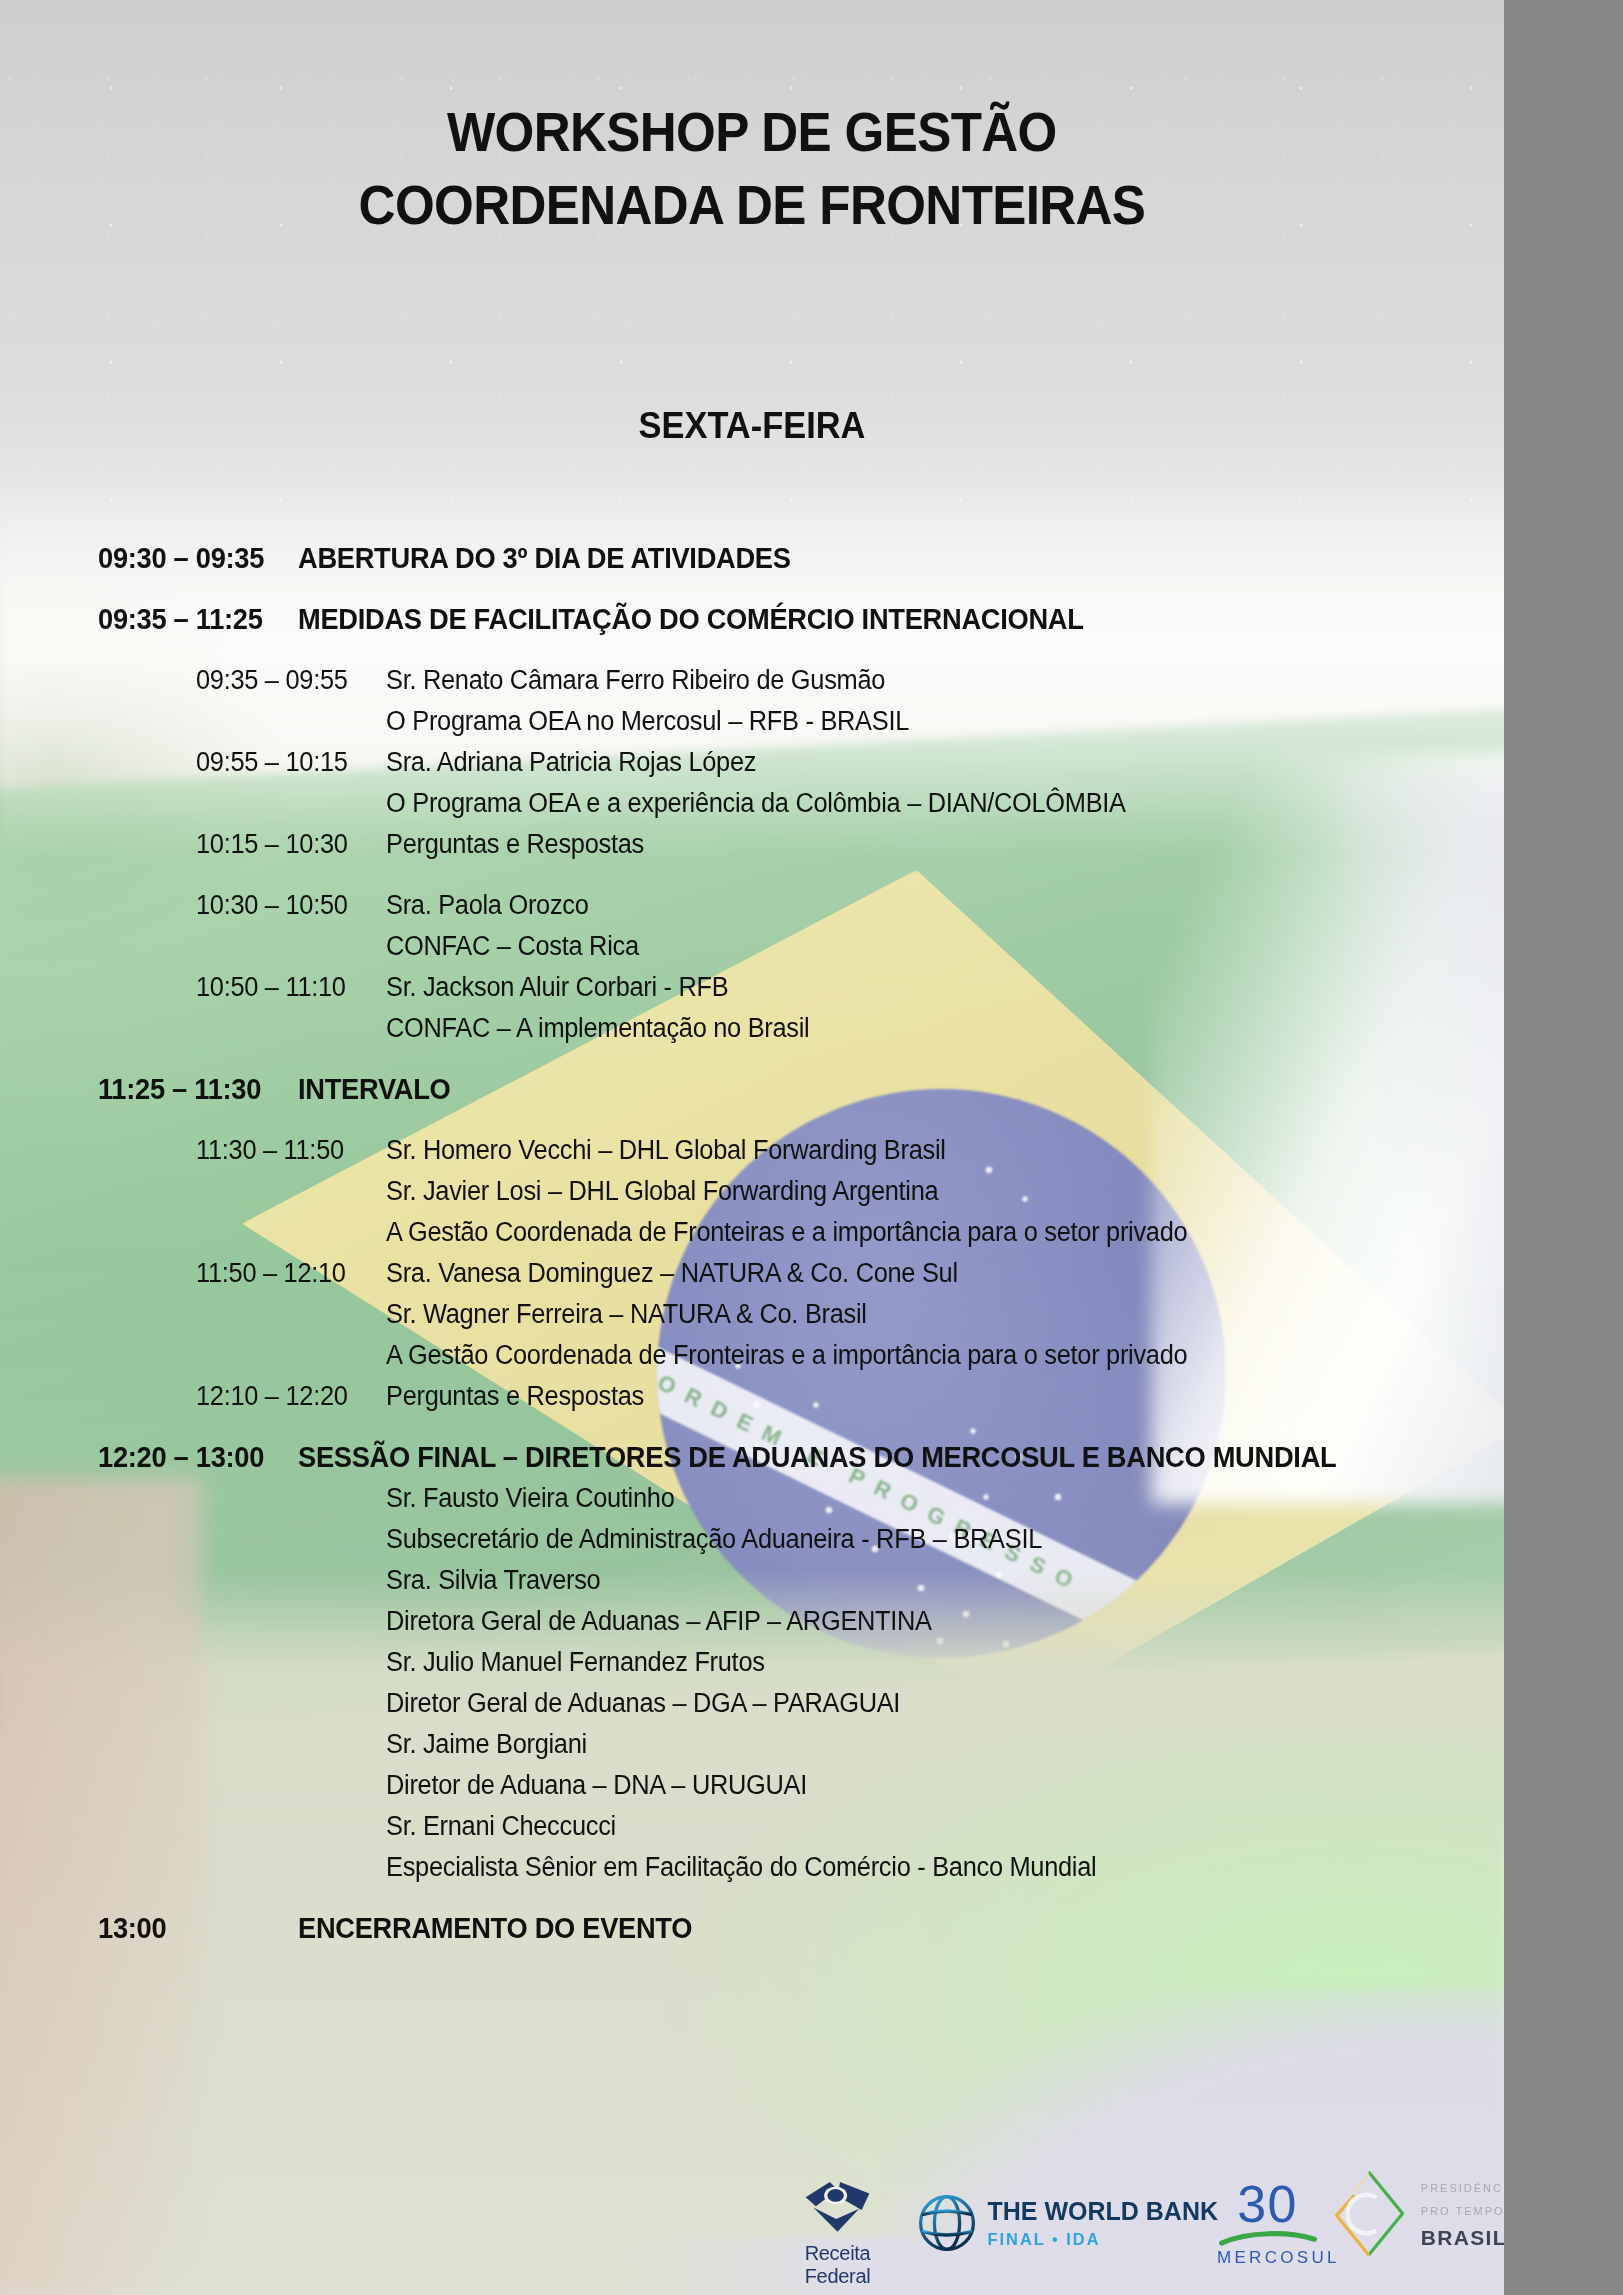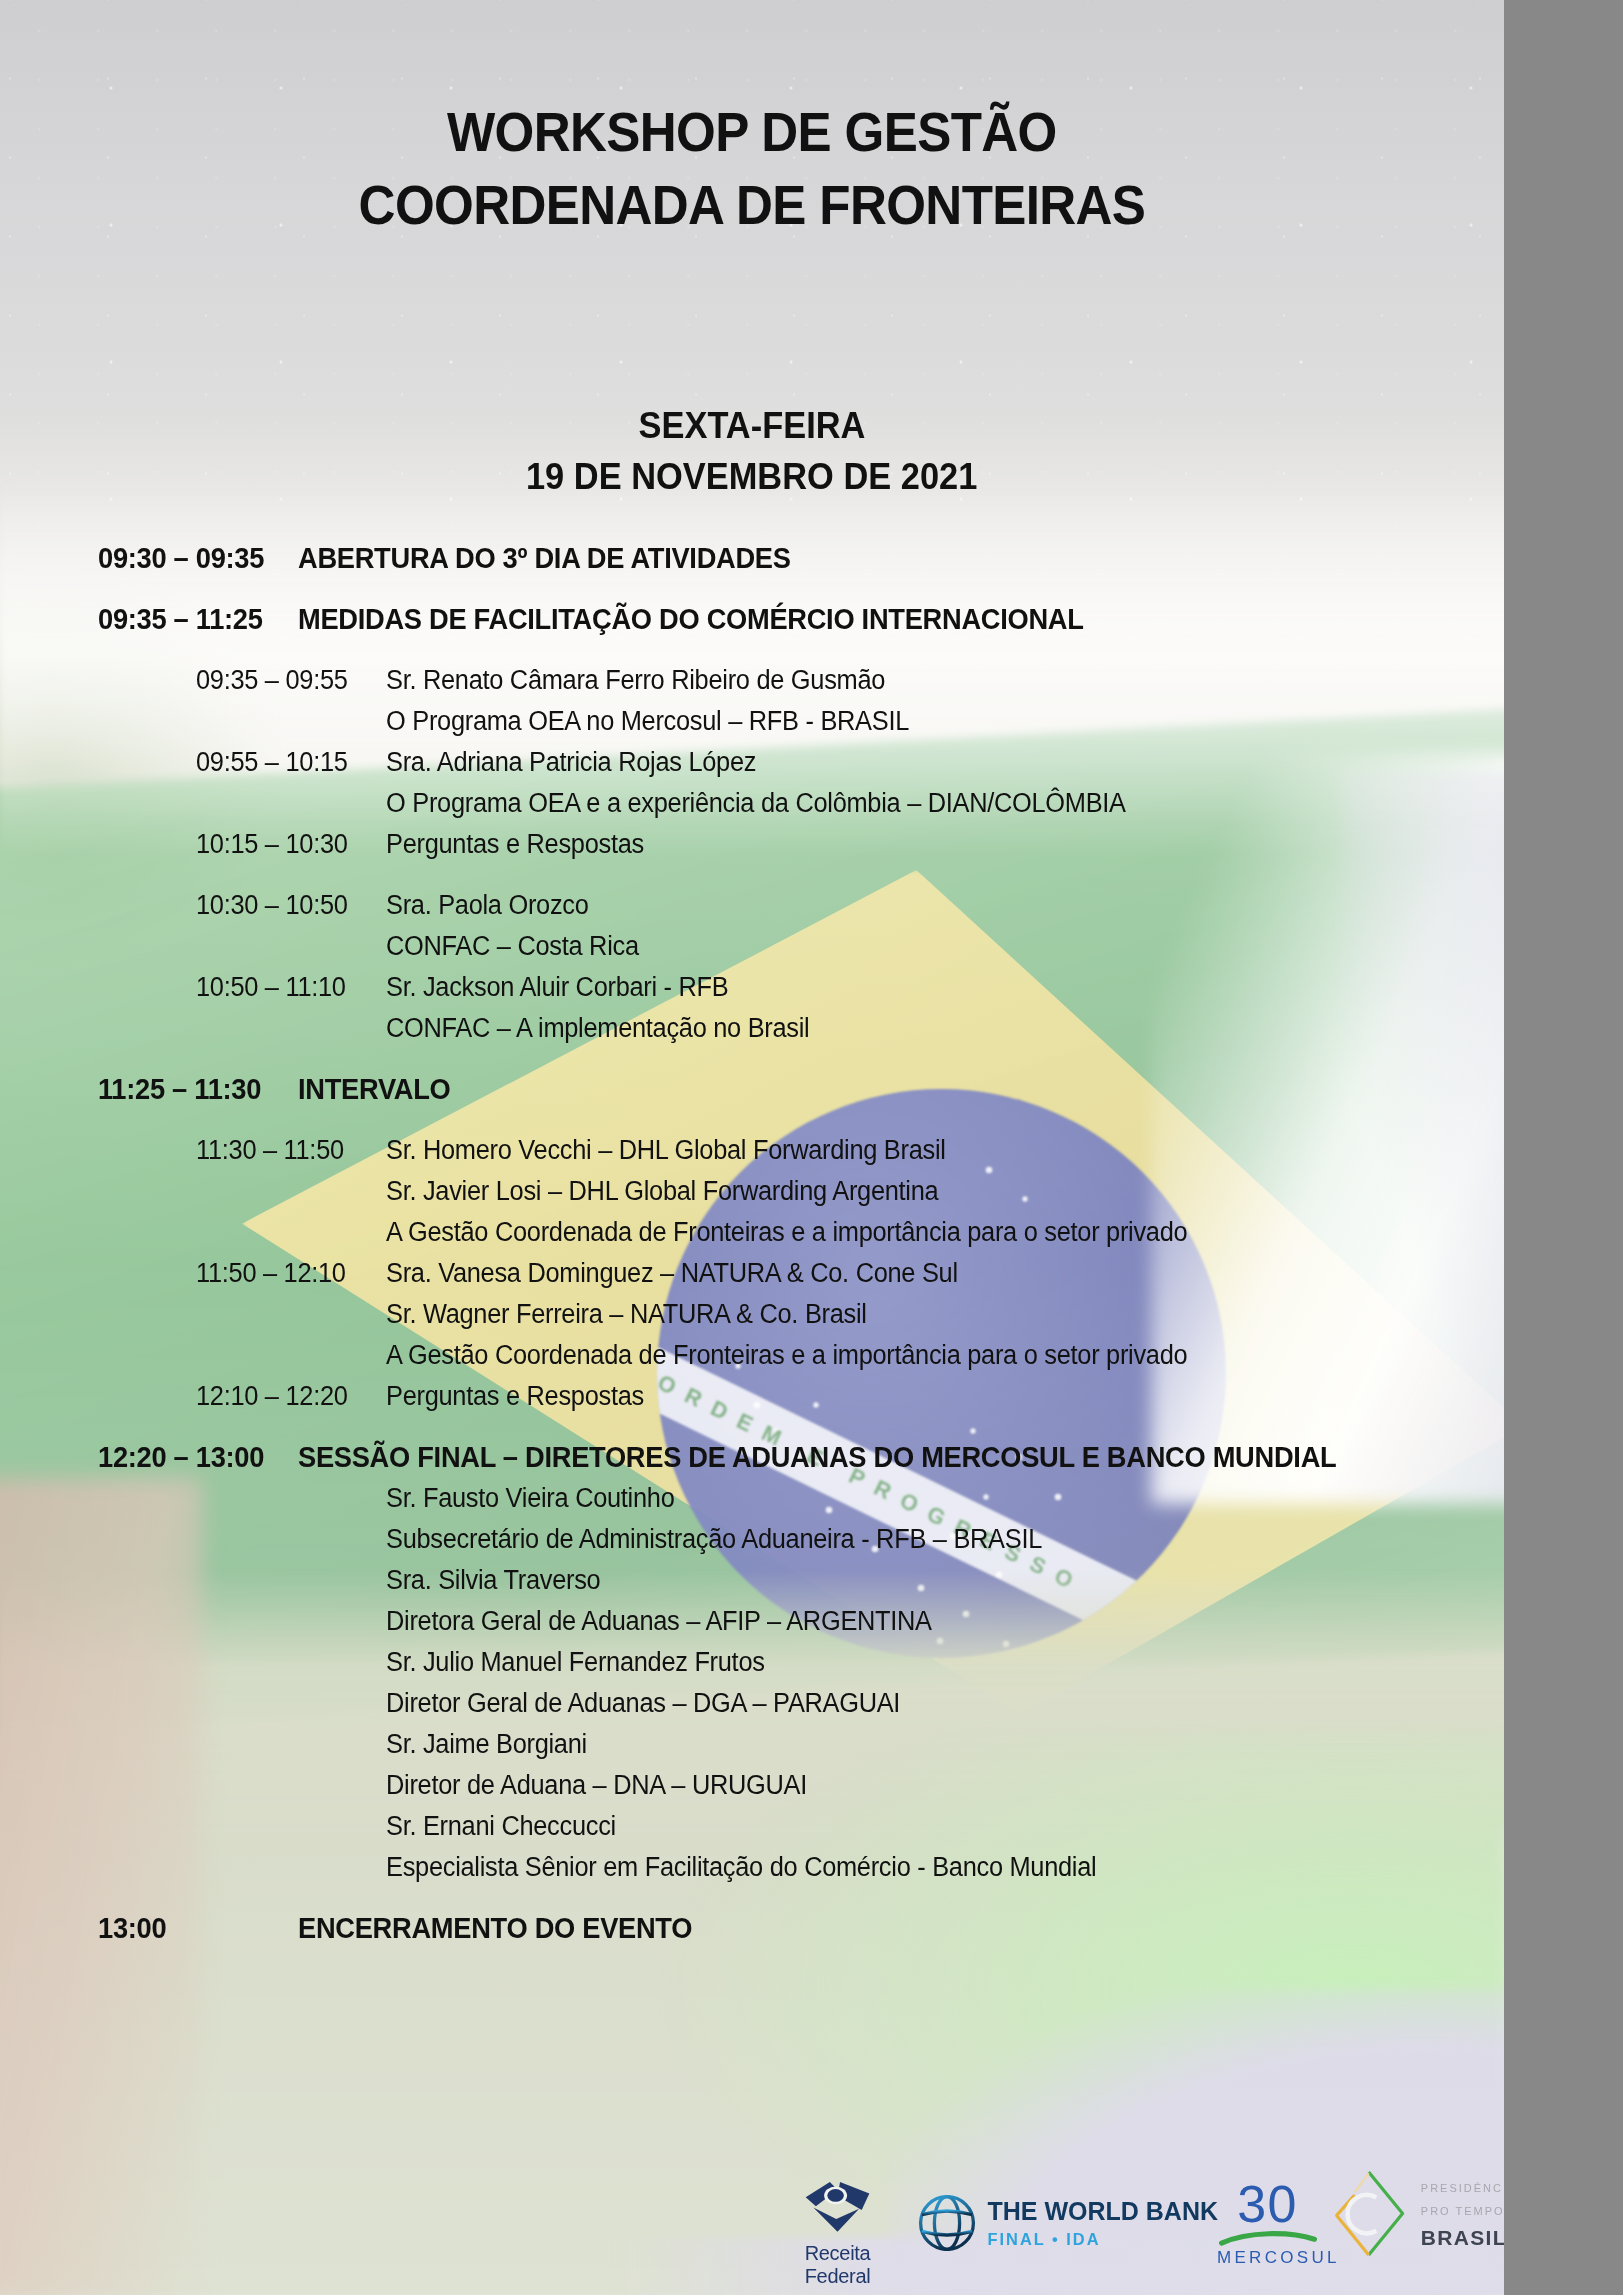--- a/index.html
+++ b/index.html
@@ -140,21 +140,20 @@
   <div class="bg bay-strip"></div>
   <div class="bg clouds-right"></div>
   <div class="bg veil"></div>
 
   <div class="content">
     <div class="hdr title">
       <span>WORKSHOP DE GESTÃO</span><br>
       <span>COORDENADA DE FRONTEIRAS</span>
     </div>
     <div class="hdr weekday"><span>SEXTA-FEIRA</span></div>
-    <div class="hdr datebig"><span>19 DE NOVEMBRO DE 2021</span></div>
 
     <div class="agenda">
       <div class="row main"><span class="time">09:30 – 09:35</span><span class="label">ABERTURA DO 3º DIA DE ATIVIDADES</span></div>
       <div class="row main gap"><span class="time">09:35 – 11:25</span><span class="label">MEDIDAS DE FACILITAÇÃO DO COMÉRCIO INTERNACIONAL</span></div>
       <div class="row sub gap"><span class="time">09:35 – 09:55</span><span class="label">Sr. Renato Câmara Ferro Ribeiro de Gusmão</span></div>
       <div class="row cont"><span class="label">O Programa OEA no Mercosul – RFB - BRASIL</span></div>
       <div class="row sub"><span class="time">09:55 – 10:15</span><span class="label">Sra. Adriana Patricia Rojas López</span></div>
       <div class="row cont"><span class="label">O Programa OEA e a experiência da Colômbia – DIAN/COLÔMBIA</span></div>
       <div class="row sub"><span class="time">10:15 – 10:30</span><span class="label">Perguntas e Respostas</span></div>
       <div class="row sub gap"><span class="time">10:30 – 10:50</span><span class="label">Sra. Paola Orozco</span></div>

